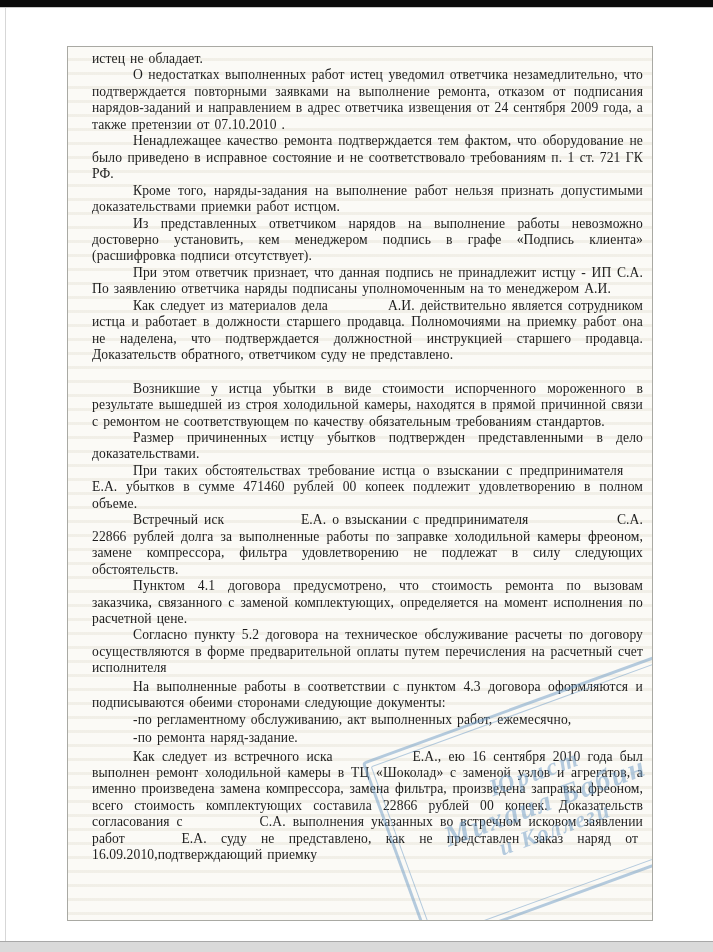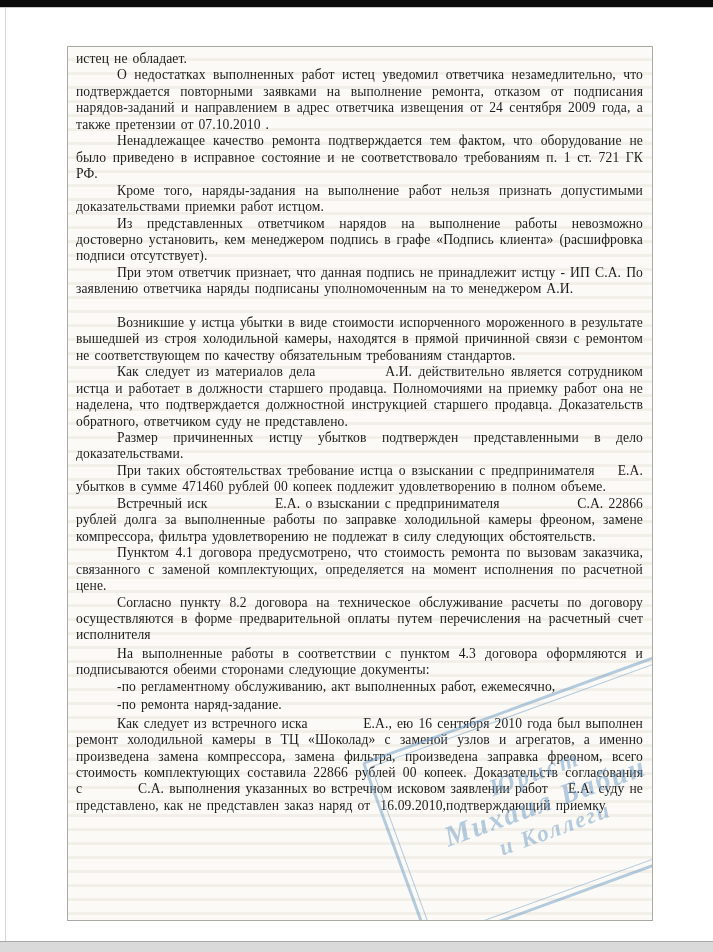--- a/index.html
+++ b/index.html
@@ -22,21 +22,21 @@
   }
   .doc-page{
     position:absolute;left:67px;top:46px;width:586px;height:875px;
     box-sizing:border-box;
     border:1px solid #a9a9a3;
     background:
       repeating-linear-gradient(180deg,
         rgba(235,232,220,0.00) 0px, rgba(235,232,220,0.00) 11px,
         rgba(216,211,194,0.28) 11px, rgba(216,211,194,0.28) 14px),
       #fbfaf6;
-    padding:4px 9px 0 8px;
+    padding:4px 9px 0 24px;
     overflow:hidden;
   }
   .para{
     margin:0;
     font-size:13.6px;
     line-height:16.45px;
     color:#1c1c1c;
     text-align:justify;
     text-indent:41px;
     letter-spacing:0.1px;
@@ -73,27 +73,27 @@
 <div class="left-rule"></div>
 
 <div class="doc-page">
   <div>
       <p class="para first">истец не обладает.</p>
       <p class="para">О недостатках выполненных работ истец уведомил ответчика незамедлительно, что подтверждается повторными заявками на выполнение ремонта, отказом от подписания нарядов-заданий и направлением в адрес ответчика извещения от 24 сентября 2009 года, а также претензии от 07.10.2010 .</p>
       <p class="para">Ненадлежащее качество ремонта подтверждается тем фактом, что оборудование не было приведено в исправное состояние и не соответствовало требованиям п. 1 ст. 721 ГК РФ.</p>
       <p class="para">Кроме того, наряды-задания на выполнение работ нельзя признать допустимыми доказательствами приемки работ истцом.</p>
       <p class="para">Из представленных ответчиком нарядов на выполнение работы невозможно достоверно установить, кем менеджером подпись в графе «Подпись клиента» (расшифровка подписи отсутствует).</p>
       <p class="para">При этом ответчик признает, что данная подпись не принадлежит истцу - ИП С.А. По заявлению ответчика наряды подписаны уполномоченным на то менеджером А.И.</p>
+      <p class="para">Как следует из материалов дела&nbsp;&nbsp;&nbsp;&nbsp;&nbsp;&nbsp;&nbsp;&nbsp;&nbsp;&nbsp; А.И. действительно является сотрудником истца и работает в должности старшего продавца. Полномочиями на приемку работ она не наделена, что подтверждается должностной инструкцией старшего продавца. Доказательств обратного, ответчиком суду не представлено.</p>
       <p class="para gap-lg">Возникшие у истца убытки в виде стоимости испорченного мороженного в результате вышедшей из строя холодильной камеры, находятся в прямой причинной связи с ремонтом не соответствующем по качеству обязательным требованиям стандартов.</p>
-      <p class="para">Как следует из материалов дела&nbsp;&nbsp;&nbsp;&nbsp;&nbsp;&nbsp;&nbsp;&nbsp;&nbsp;&nbsp; А.И. действительно является сотрудником истца и работает в должности старшего продавца. Полномочиями на приемку работ она не наделена, что подтверждается должностной инструкцией старшего продавца. Доказательств обратного, ответчиком суду не представлено.</p>
       <p class="para">Размер причиненных истцу убытков подтвержден представленными в дело доказательствами.</p>
       <p class="para">При таких обстоятельствах требование истца о взыскании с предпринимателя&nbsp;&nbsp;&nbsp; Е.А. убытков в сумме 471460 рублей 00 копеек подлежит удовлетворению в полном объеме.</p>
       <p class="para">Встречный иск&nbsp;&nbsp;&nbsp;&nbsp;&nbsp;&nbsp;&nbsp;&nbsp;&nbsp;&nbsp;&nbsp;&nbsp; Е.А. о взыскании с предпринимателя&nbsp;&nbsp;&nbsp;&nbsp;&nbsp;&nbsp;&nbsp;&nbsp;&nbsp;&nbsp;&nbsp;&nbsp;&nbsp;&nbsp; С.А. 22866 рублей долга за выполненные работы по заправке холодильной камеры фреоном, замене компрессора, фильтра удовлетворению не подлежат в силу следующих обстоятельств.</p>
       <p class="para">Пунктом 4.1 договора предусмотрено, что стоимость ремонта по вызовам заказчика, связанного с заменой комплектующих, определяется на момент исполнения по расчетной цене.</p>
-      <p class="para">Согласно пункту 8.2 договора на техническое обслуживание расчеты по договору осуществляются в форме предварительной оплаты путем перечисления на расчетный счет исполнителя</p>
+      <p class="para">Согласно пункту 5.2 договора на техническое обслуживание расчеты по договору осуществляются в форме предварительной оплаты путем перечисления на расчетный счет исполнителя</p>
       <p class="para gap-sm">На выполненные работы в соответствии с пунктом 4.3 договора оформляются и подписываются обеими сторонами следующие документы:</p>
       <p class="para">-по регламентному обслуживанию, акт выполненных работ, ежемесячно,</p>
       <p class="para gap-sm">-по ремонта наряд-задание.</p>
       <p class="para gap-sm">Как следует из встречного иска&nbsp;&nbsp;&nbsp;&nbsp;&nbsp;&nbsp;&nbsp;&nbsp;&nbsp;&nbsp; Е.А., ею 16 сентября 2010 года был выполнен ремонт холодильной камеры в ТЦ «Шоколад» с заменой узлов и агрегатов, а именно произведена замена компрессора, замена фильтра, произведена заправка фреоном, всего стоимость комплектующих составила 22866 рублей 00 копеек. Доказательств согласования с&nbsp;&nbsp;&nbsp;&nbsp;&nbsp;&nbsp;&nbsp;&nbsp;&nbsp;&nbsp; С.А. выполнения указанных во встречном исковом заявлении работ&nbsp;&nbsp;&nbsp; Е.А. суду не представлено, как не представлен заказ наряд от&nbsp; 16.09.2010,подтверждающий приемку</p>
     </div>
 
   <div class="stamp" style="color: rgb(111, 156, 198);">
     <div class="stamp-inner">
       <div class="stamp-line1">Юрист</div>
       <div class="stamp-line2">Михаил Бабин</div>

